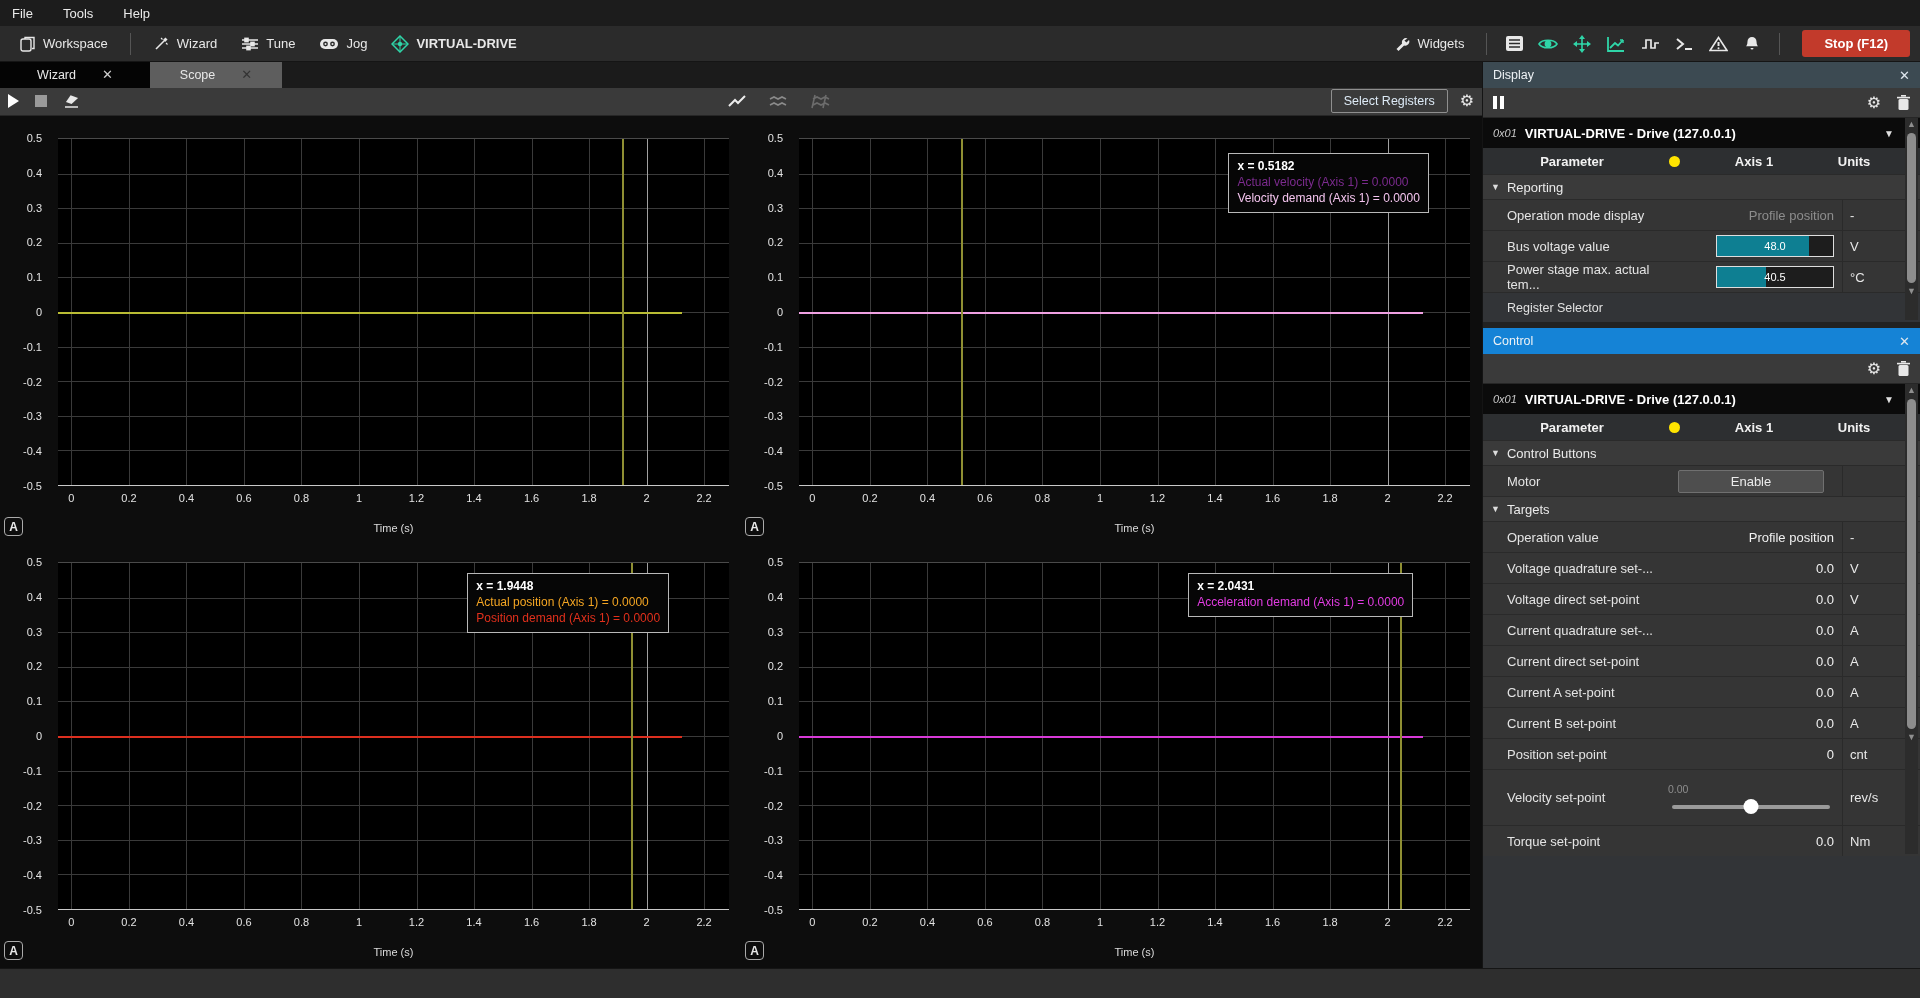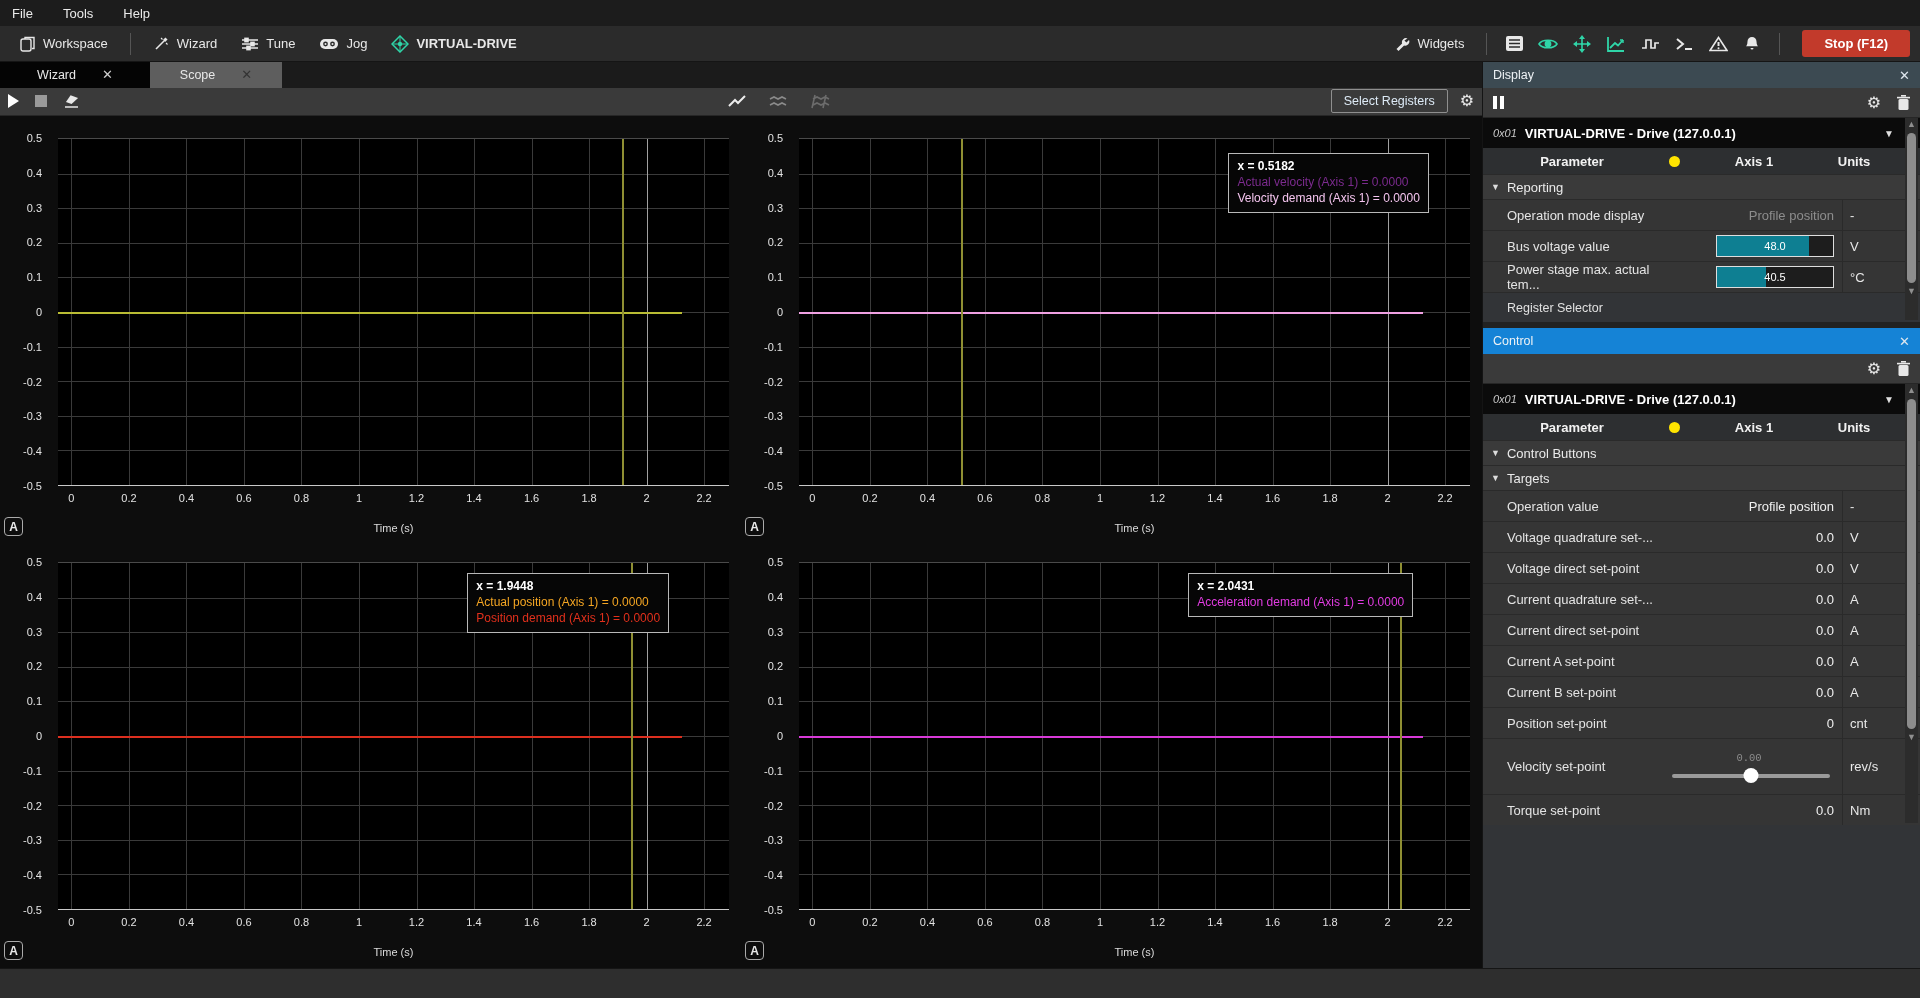--- a/index.html
+++ b/index.html
@@ -77,21 +77,21 @@
   .prow { min-height:31px; background:#353535; border-top:1px solid #2a2a2a; display:flex; align-items:center; padding-right:26px; }
   .prow .lbl { width:185px; padding-left:24px; color:#e4e4e4; font-size:13px; }
   .prow .val { flex:1; display:flex; align-items:center; justify-content:flex-end; padding-right:8px; color:#f0f0f0; font-size:13px; position:relative; }
   .prow .units { width:52px; border-left:1px solid #2a2a2a; align-self:stretch; display:flex; align-items:center; padding-left:7px; color:#e8e8e8; font-size:13px; }
   .prow .val.dim { color:#8d8d8d; }
   .hbar { width:118px; height:22px; border:1px solid #dedede; background:#1d1d1d; position:relative; }
   .hbar .fill { position:absolute; left:0; top:0; bottom:0; background:#0e7f92; }
   .hbar .bv { position:absolute; inset:0; display:flex; align-items:center; justify-content:center; font-size:11px; color:#fff; }
   .enable-btn { width:146px; height:23px; background:#4e4e4e; border:1px solid #707070; border-radius:2px; color:#ececec; font-size:13px; }
   .slider-cell { flex-direction:column; align-items:stretch !important; justify-content:center; gap:4px; }
-  .slider-cell .tiny { text-align:center; color:#8d8d8d; font-size:10.5px; padding-right:4px;font-family:Liberation Mono, monospace; }
+  .slider-cell .tiny { text-align:left; color:#8d8d8d; font-size:10.5px; padding-right:4px; }
   .slider { position:relative; height:14px; margin:0 4px; }
   .slider .track { position:absolute; left:0; right:0; top:6px; height:4px; background:#9a9a9a; border-radius:2px; }
   .slider .knob { position:absolute; top:0; width:15px; height:15px; border-radius:50%; background:#fff; transform:translateX(-50%); }
   .link-row { height:30px; display:flex; align-items:center; padding-left:24px; background:#323437; border-top:1px solid #2a2a2a; color:#e0e0e0; font-size:12.5px; }
   .panel-gap { height:6px; background:#222; }
   .filler { flex:1; background:#323437; }
   svg { display:block; }
 </style>
 </head>
 <body>
@@ -627,20 +627,27 @@
         <div class="tbl-head">
           <span class="p">Parameter</span>
           <span class="dot" style="background: rgb(255, 228, 0);"></span>
           <span class="a">Axis 1</span>
           <span class="u">Units</span>
         </div>
         <div class="sec-head">
           <span class="car">▼</span>
           <span>Control Buttons</span>
         </div>
+        <div class="prow">
+          <span class="lbl">Motor</span>
+          <span class="val" style="justify-content: center;">
+            <button class="enable-btn">Enable</button>
+          </span>
+          <span class="units"></span>
+        </div>
         <div class="sec-head">
           <span class="car">▼</span>
           <span>Targets</span>
         </div>
         <div class="prow">
           <span class="lbl">Operation value</span>
           <span class="val">Profile position</span>
           <span class="units">-</span>
         </div>
         <div class="prow">

